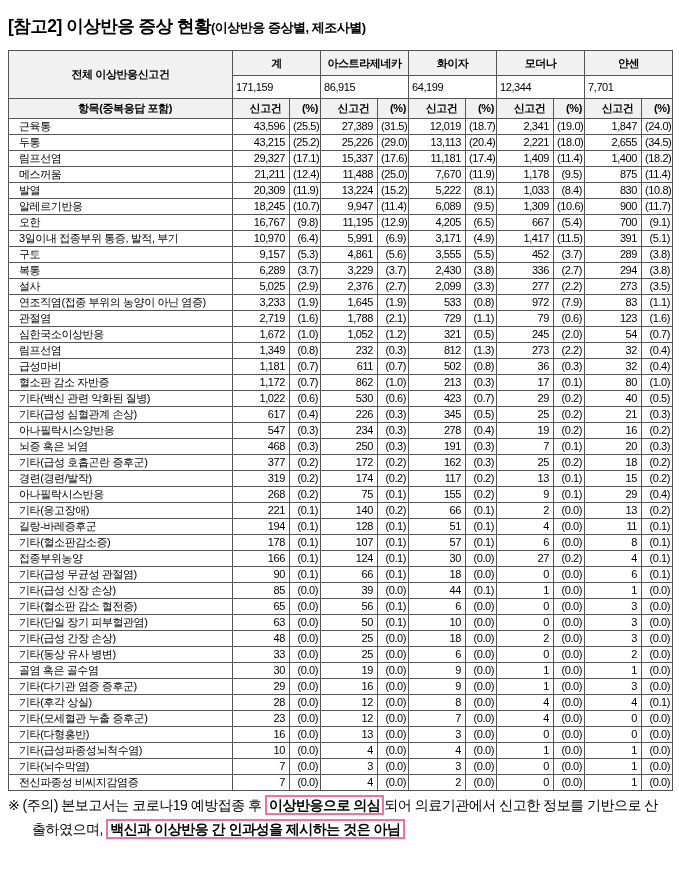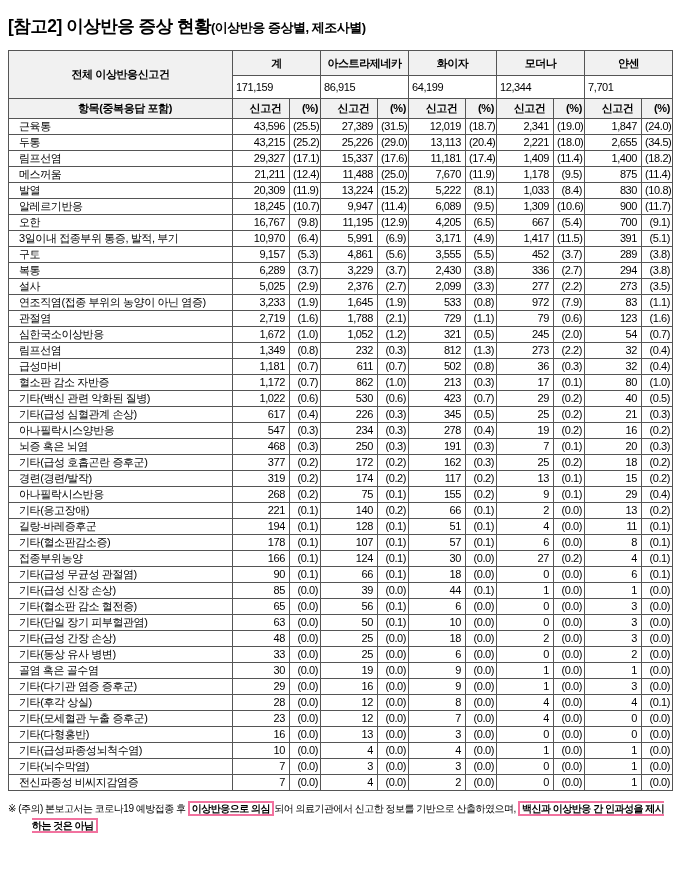--- a/index.html
+++ b/index.html
@@ -31,21 +31,21 @@
   thead th { background: #f1f1f1; font-weight: 700; text-align: center; }
   tr.mfr-row th { height: 22px; }
   tr.totals-row td { height: 20px; background: #ffffff; font-weight: 400; }
   tr.subhead-row th { height: 17px; padding-left: 12px; }
 
   tbody th.label-cell { font-weight: 400; text-align: left; background: #fff; padding-left: 10px; }
   tbody td.num { text-align: right; padding-right: 4px; }
   tbody td.pct { text-align: right; padding-right: 2px; }
 
   .footnote {
-    margin-top: 9px; font-size: 10px; line-height: 1.7;
+    margin-top: 3px; font-size: 14px; line-height: 1.7;
     letter-spacing: -0.5px;
     padding-left: 24px; text-indent: -24px;
   }
   .footnote .boxed {
     font-weight: 700;
     border: 2px solid #f2729f;
     padding: 0 2px;
     text-indent: 0;
   }
 </style>

